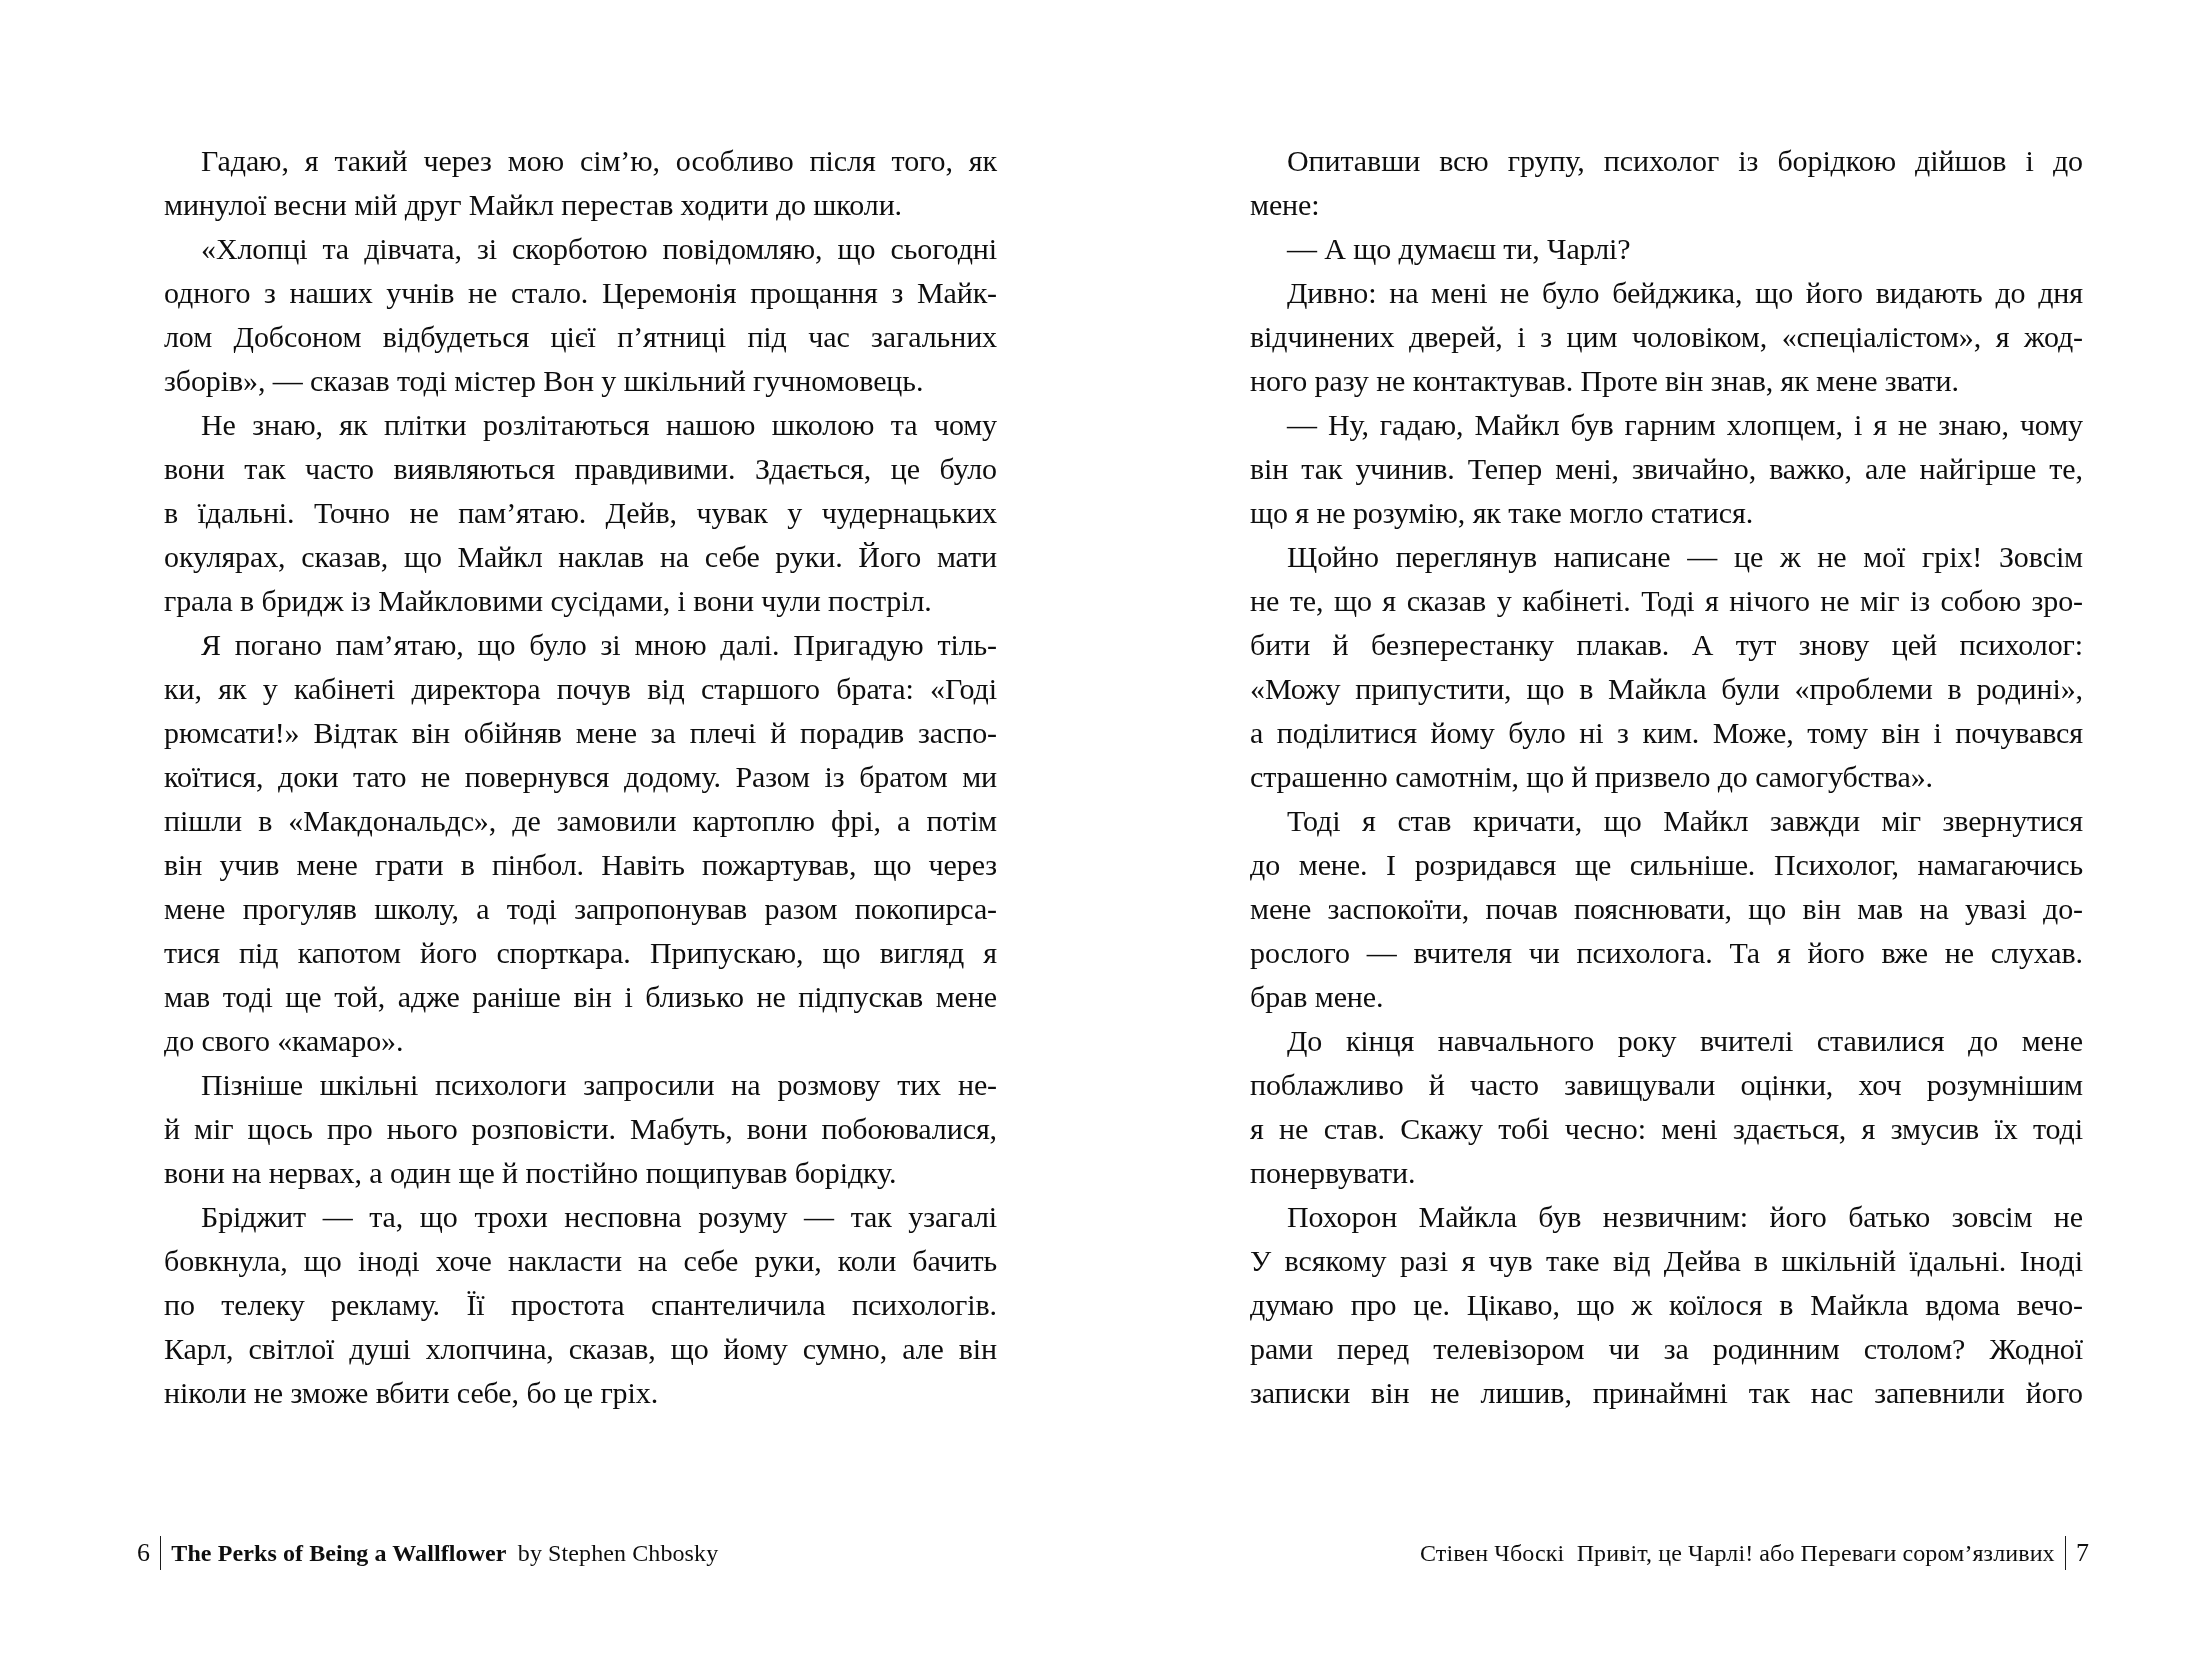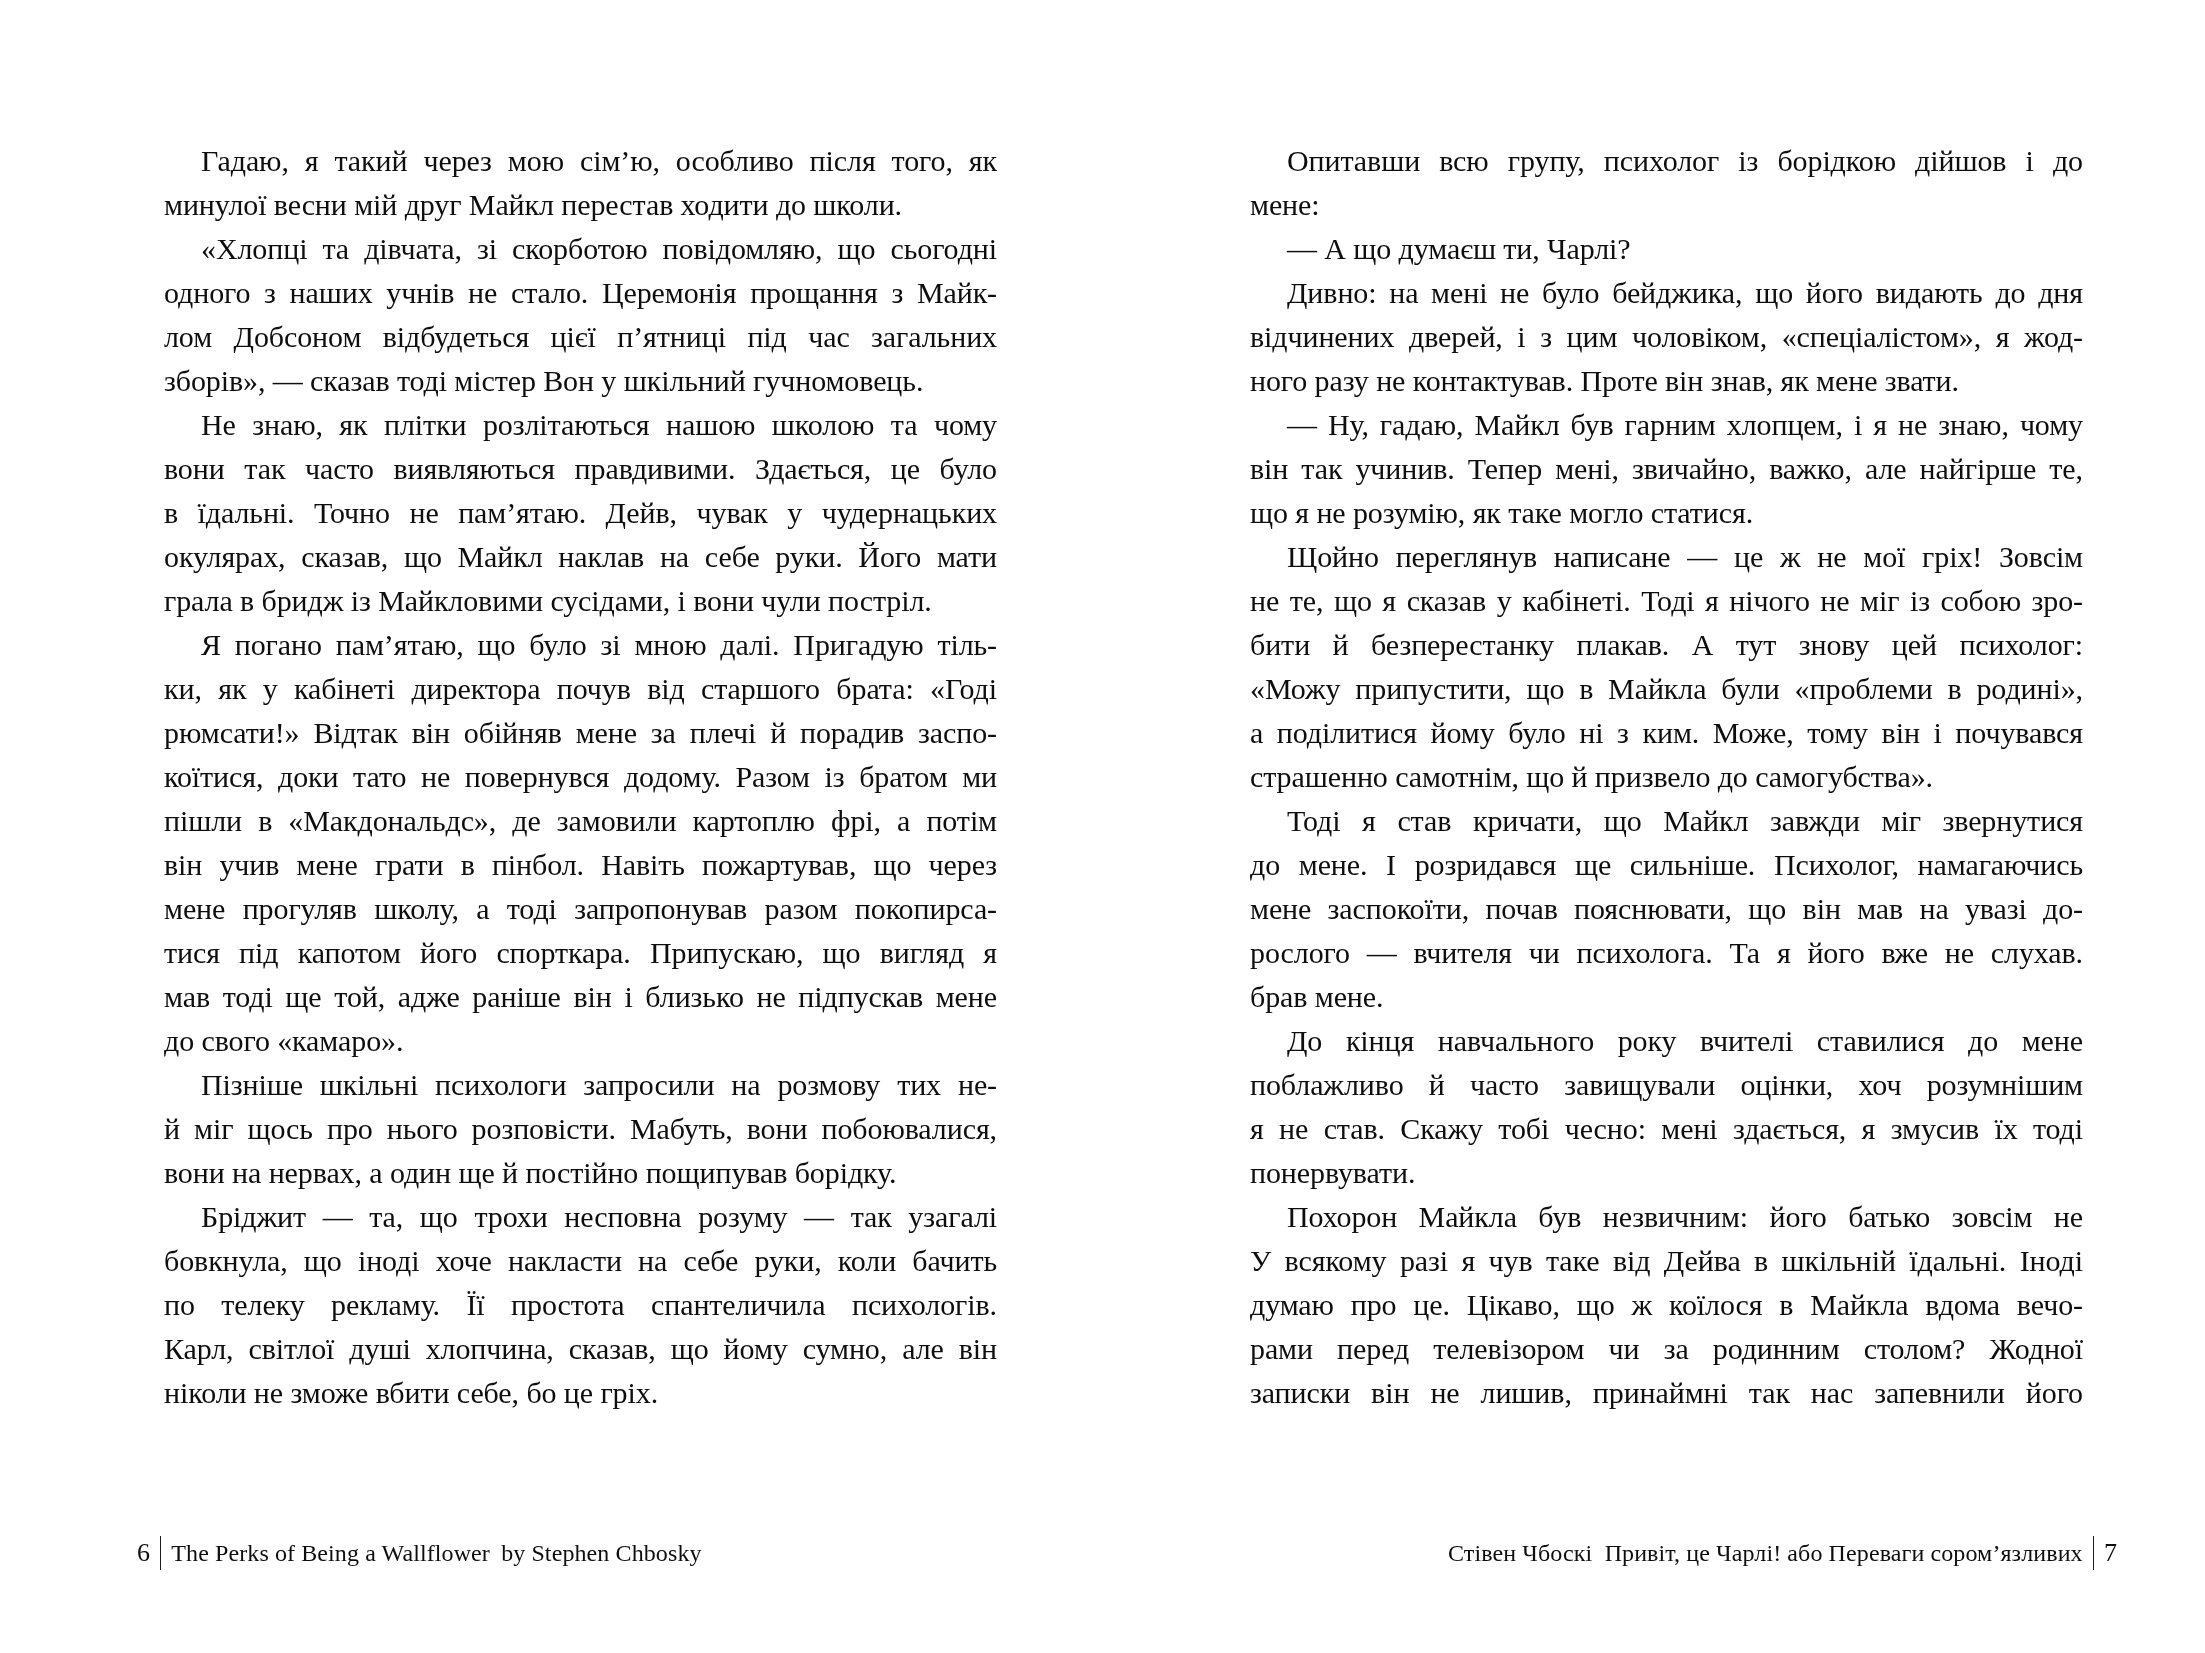--- a/index.html
+++ b/index.html
@@ -37,29 +37,29 @@
     position: absolute;
     top: 1536px;
     height: 34px;
     display: flex;
     align-items: center;
     font-size: 24px;
     letter-spacing: 0.1px;
     white-space: nowrap;
   }
   .footer-left  { left: 116px; }
-  .footer-right { right: 88px; }
+  .footer-right { right: 116px; }
   .pnum { font-size: 26px; }
   .fbar {
     display: inline-block;
     width: 1.2px; height: 34px;
     background: #1c1c1c;
     margin: 0 10px;
   }
-  .footer-left .ftitle  { margin-right: 11.2px; }
+  .footer-left .ftitle  { margin-right: 11.2px; font-weight: bold; }
   .footer-right .fauthor { margin-right: 12.4px; }
 </style>
 </head>
 <body>
 
 <div class="page">
 
   <section>
     <div class="text-col left">
         <div class="line indent just">Гадаю, я такий через мою сім’ю, особливо після того, як</div>

